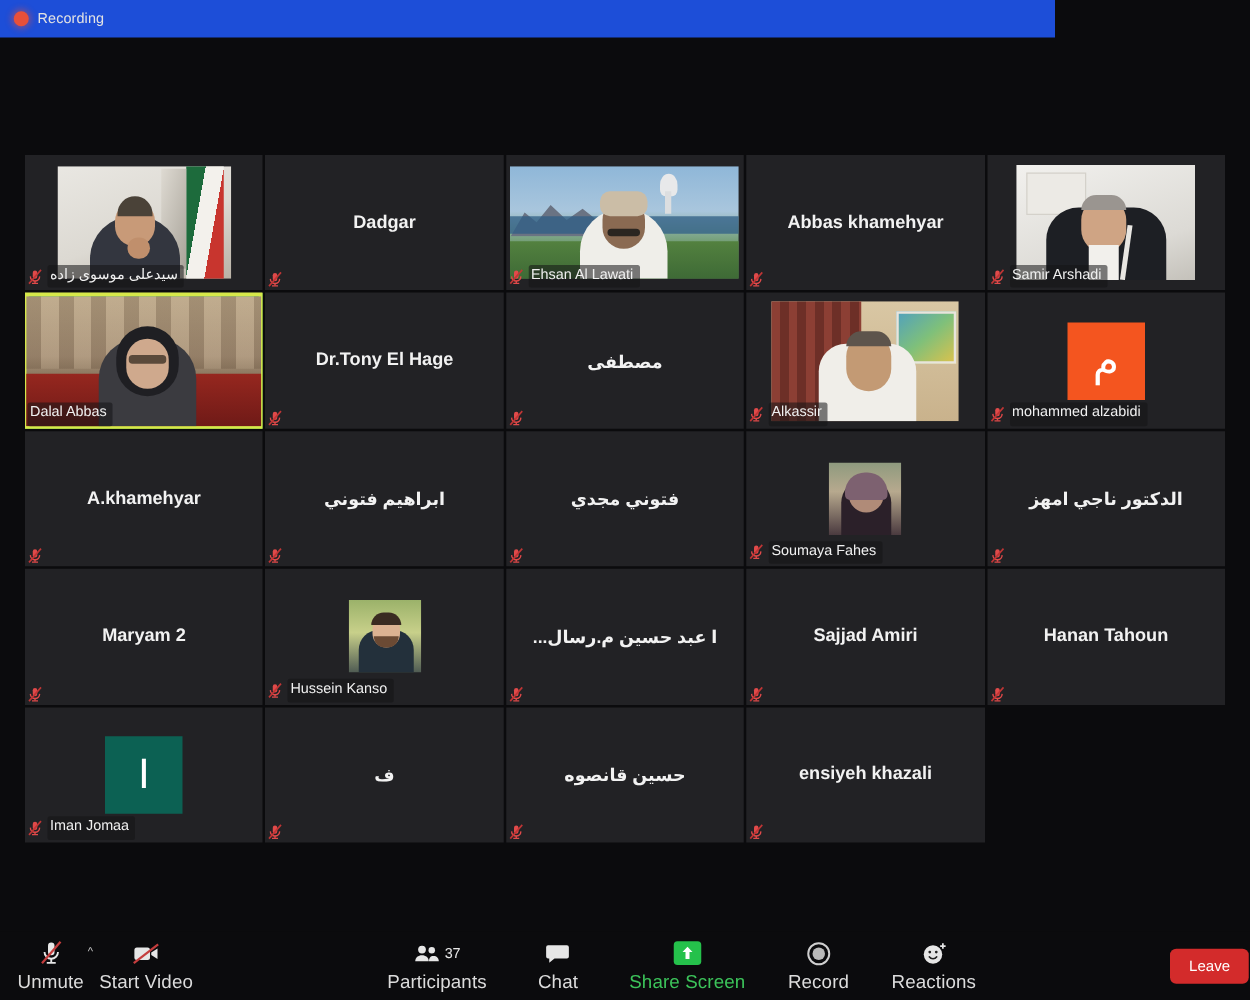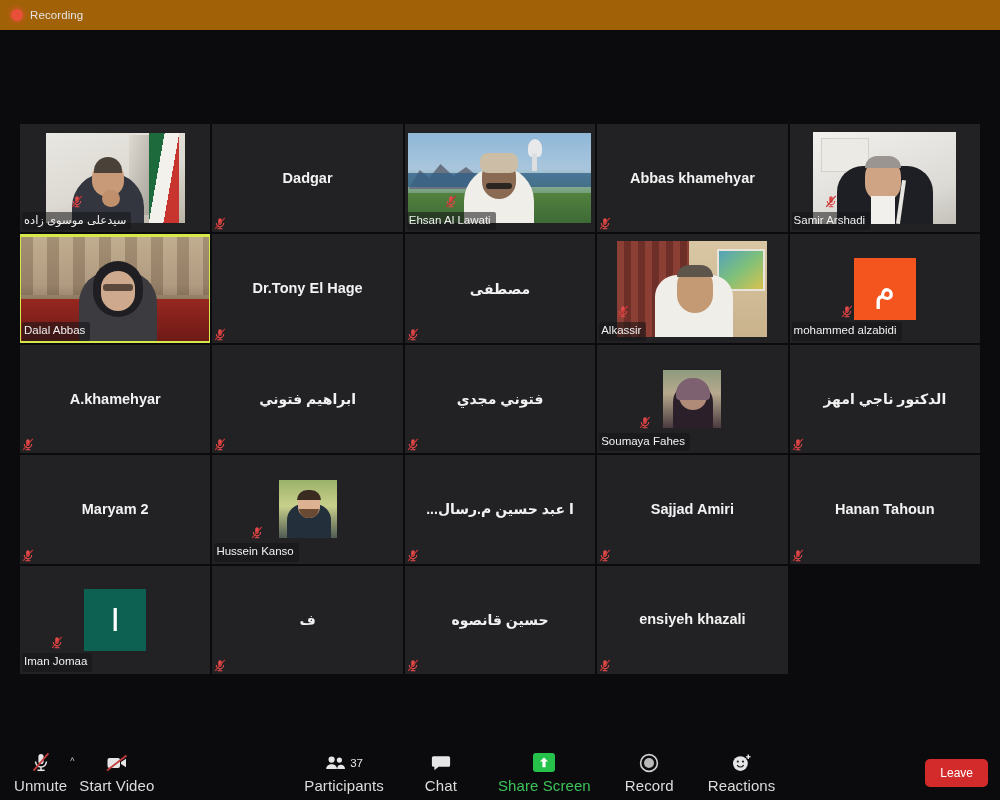--- a/index.html
+++ b/index.html
@@ -17,27 +17,27 @@
     position: relative;
     width: 1000px;
     height: 800px;
     background: #0b0b0d;
   }
 
   
   #recording-bar {
     position: absolute;
     top: 0; left: 0;
-    width: 1000px;
+    width: 844px;
     height: 30px;
     display: flex;
     align-items: center;
     gap: 7px;
     padding-left: 11px;
-    background: #a16207;
+    background: #1d4ed8;
   }
   .rec-dot {
     width: 12px; height: 12px;
     border-radius: 50%;
     background: #e8503a;
     box-shadow: 0 0 5px 2px rgba(232,80,58,.45);
     flex: none;
   }
   .rec-label {
     font-size: 11.5px;
@@ -119,21 +119,20 @@
   
   .tile-footer {
     position: absolute;
     left: 2px;
     bottom: 2px;
     display: flex;
     align-items: center;
     gap: 4px;
     max-width: 97%;
     z-index: 4;
-    flex-direction: column;
   }
   .tile-footer .namechip {
     font-size: 11.5px;
     color: #f0f0f0;
     background: rgba(20,20,22,.55);
     padding: 1px 5px 2px 2px;
     border-radius: 2px;
     white-space: nowrap;
     overflow: hidden;
     text-overflow: ellipsis;
@@ -148,21 +147,21 @@
     left: 0;
     bottom: 0;
     width: 1000px;
     height: 55px;
     background: #0b0b0d;
     display: flex;
     align-items: center;
   }
   .tb-left { display: flex; align-items: flex-start; padding-left: 14px; gap: 0; }
   .tb-center { flex: 1; display: flex; justify-content: center; align-items: center; gap: 34px; }
-  .tb-right { padding-right: 12px; display: flex; }
+  .tb-right { padding-right: 1px; display: flex; }
 
   .tb-item {
     display: flex;
     flex-direction: column;
     align-items: center;
     justify-content: flex-start;
     gap: 3px;
     min-width: 46px;
     cursor: pointer;
   }

